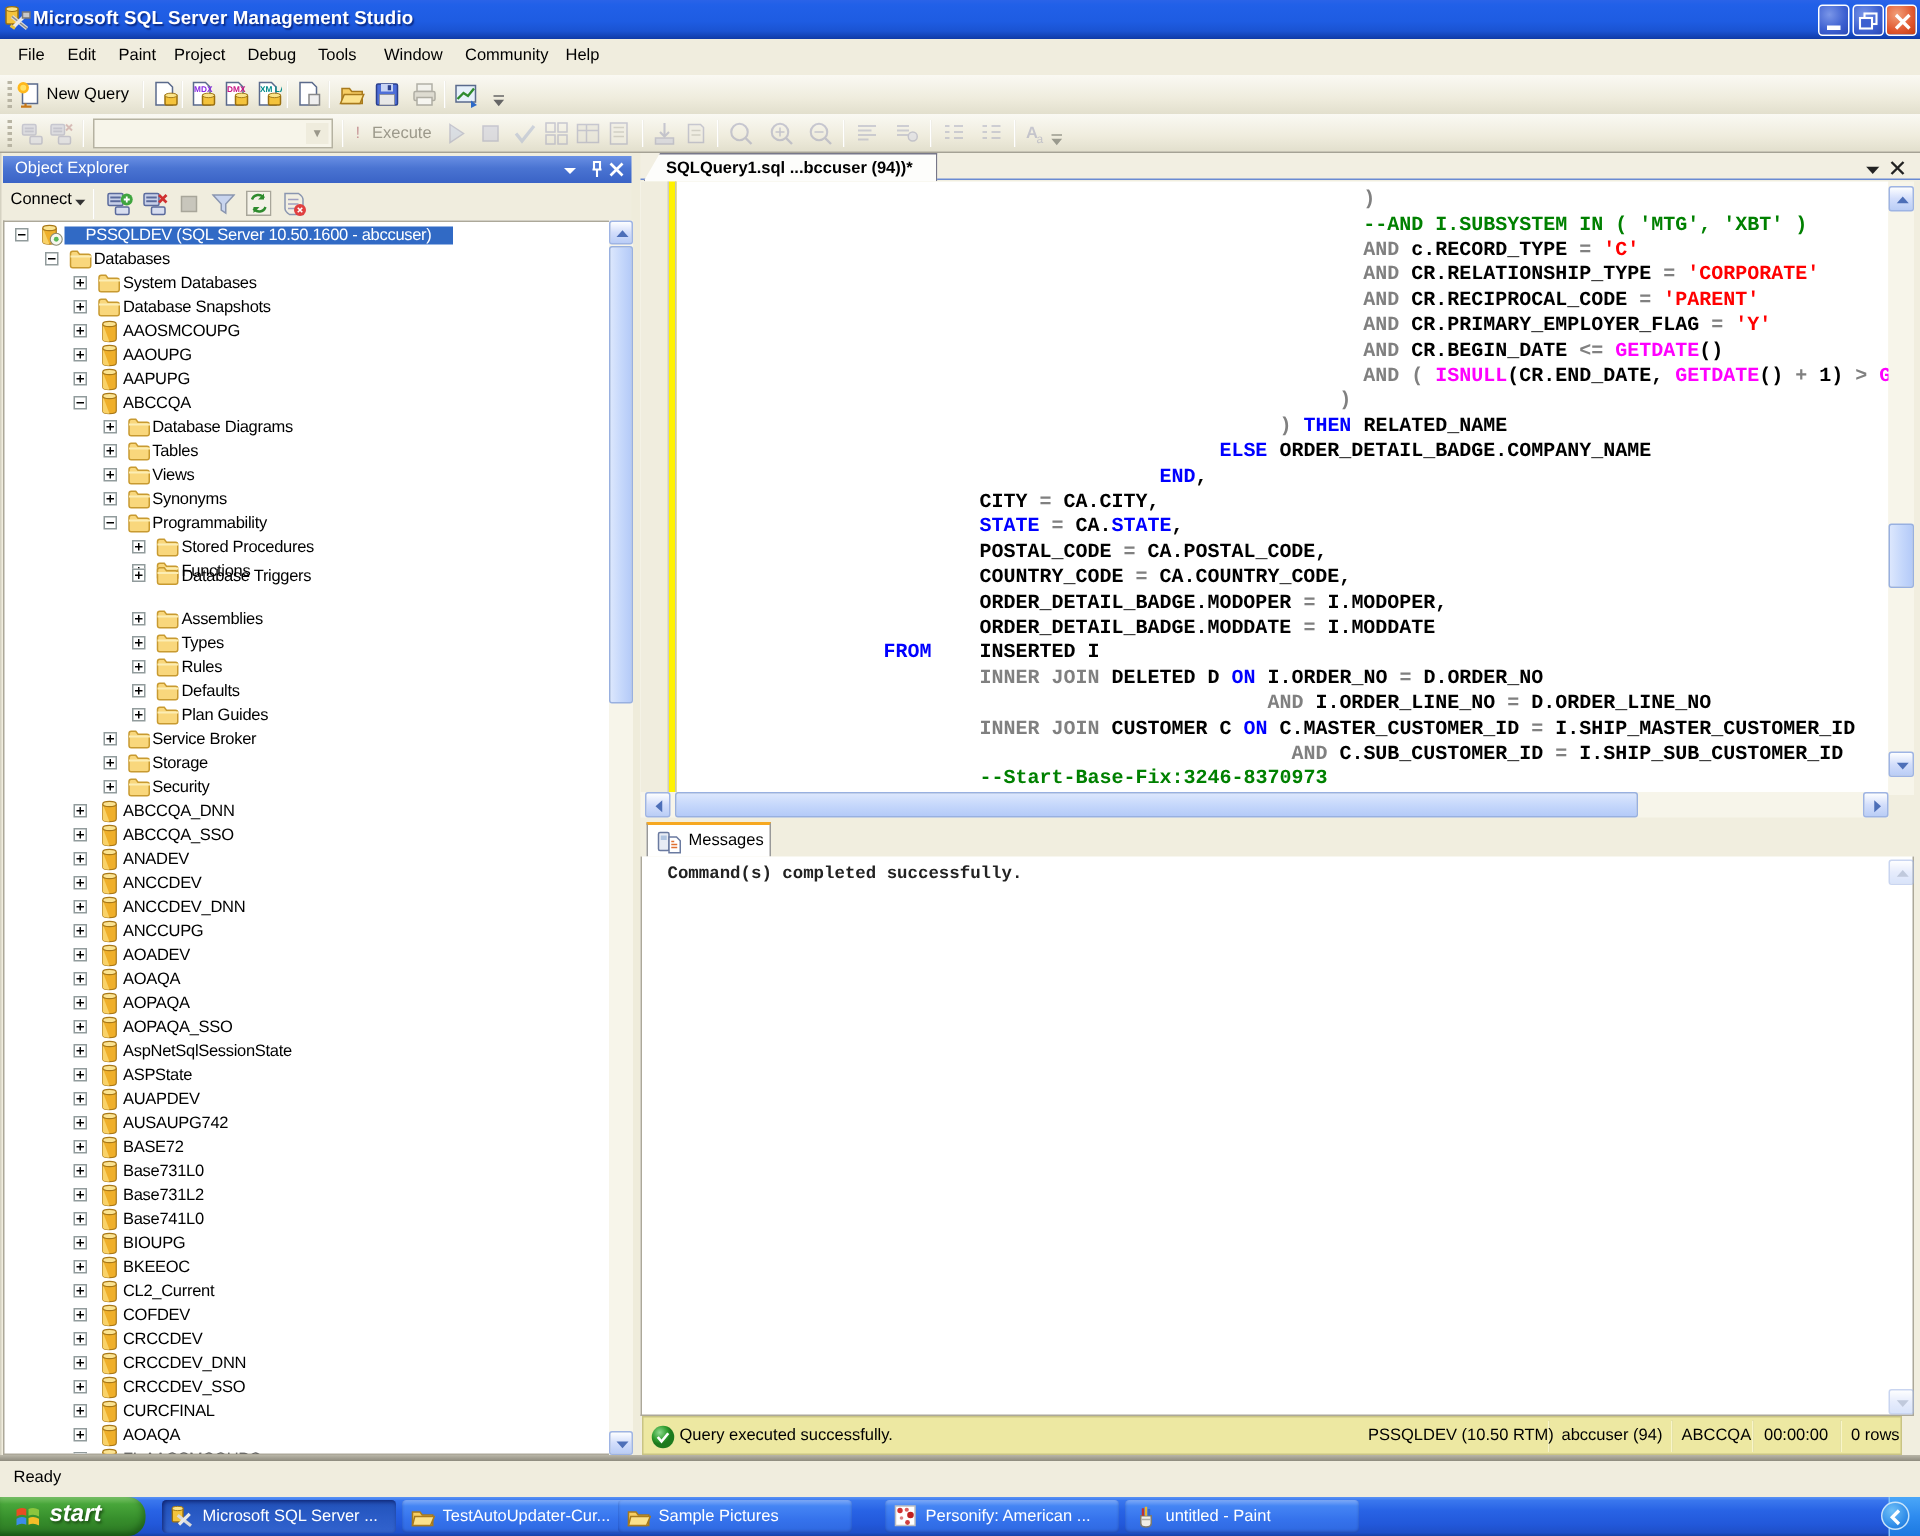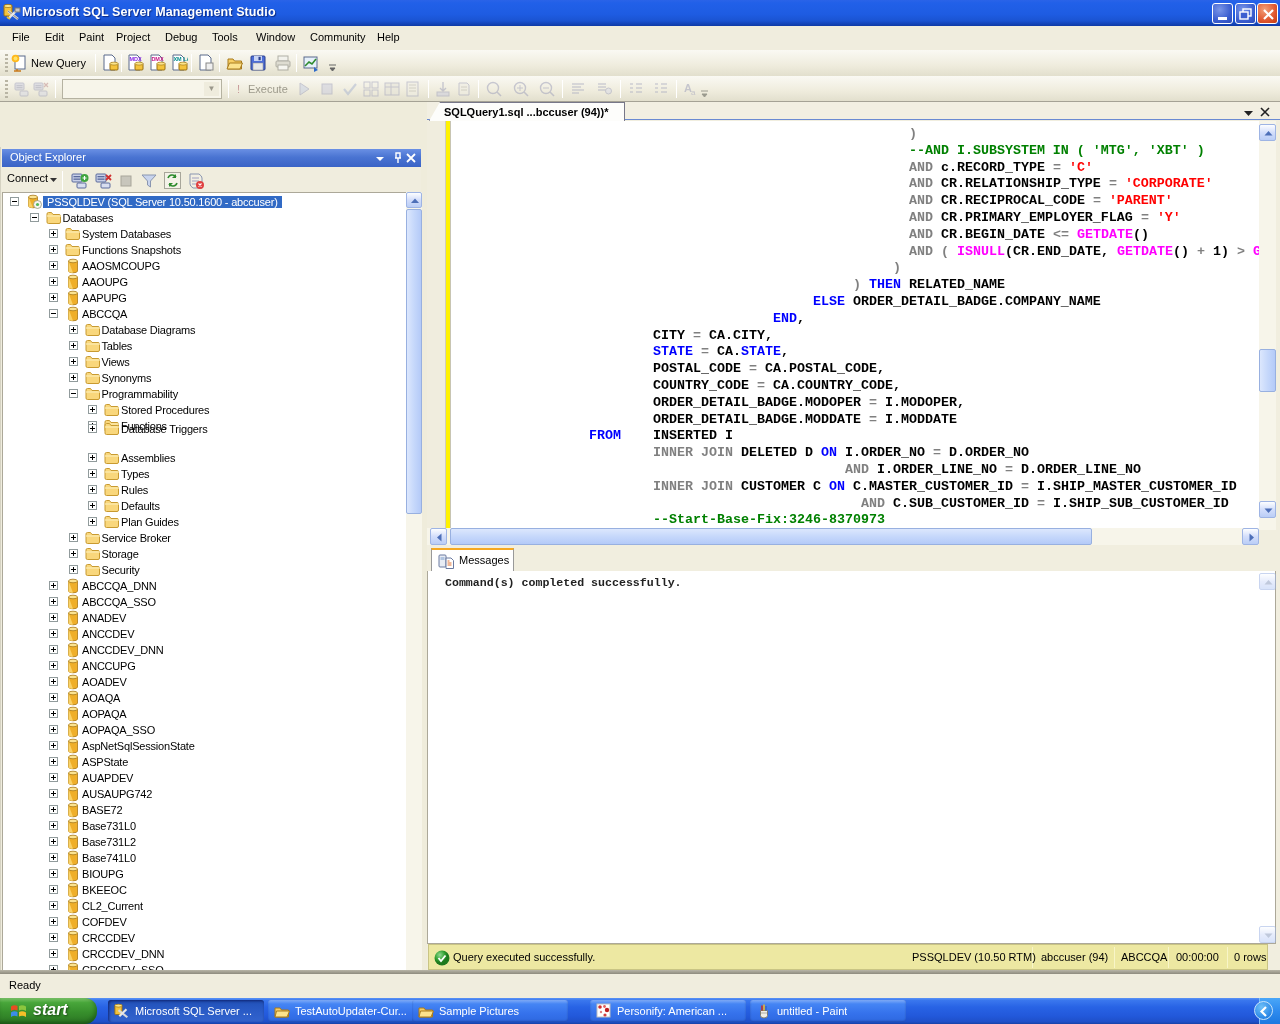--- a/index.html
+++ b/index.html
@@ -18,33 +18,33 @@
 #tb1{left:0;top:50px;width:1280px;height:26px;background:linear-gradient(180deg,#FAF9F3 0%,#EFECDD 60%,#E2DFCD 100%);}
 #tb2{left:0;top:76px;width:1280px;height:26px;background:linear-gradient(180deg,#FAF9F3 0%,#EFECDD 60%,#E2DFCD 100%);border-bottom:1px solid #A5A295;}
 .grip{position:absolute;top:4px;width:3px;height:18px;background-image:repeating-linear-gradient(180deg,#B9B5A4 0 2px,transparent 2px 4px);}
 .tsep{position:absolute;top:4px;width:1px;height:18px;background:#C9C5B2;border-right:1px solid #fff;}
 .ticon{position:absolute;top:4px;width:18px;height:18px;}
 #tb1 .lbl{position:absolute;left:31px;top:7px;font-size:11px;color:#000;}
 .combo{position:absolute;left:62px;top:3px;width:160px;height:20px;background:#F7F5EA;border:1px solid #B5B2A1;}
 .combo .da{position:absolute;right:2px;top:2px;width:15px;height:14px;background:#EFECDD;color:#9A978A;font-size:8px;text-align:center;line-height:14px;}
 .gtxt{position:absolute;font-size:11px;color:#9C998B;}
 
-#oe{left:0;top:102px;width:421px;height:868px;background:#F0EDDE;border-left:1px solid #D5D2C2;margin-top:45px;}
+#oe{left:0;top:102px;width:421px;height:868px;background:#F0EDDE;border-left:1px solid #D5D2C2;}
 #oehdr{position:absolute;left:1px;top:2px;width:419px;height:18px;background:linear-gradient(180deg,#6A90E4 0%,#4A74D2 45%,#3A63C6 100%);}
 #oehdr .t{position:absolute;left:8px;top:2px;color:#fff;font-size:11px;}
 #oebar{position:absolute;left:0;top:22px;width:421px;height:24px;}
 #oebar .connect{position:absolute;left:6px;top:3px;font-size:11px;color:#000;}
 #tree{position:absolute;left:1px;top:45px;width:404px;height:823px;background:#fff;border:1px solid #ACA899;border-right:none;overflow:hidden;}
 .trow{position:absolute;left:0;height:16px;width:404px;font-size:11px;white-space:nowrap;letter-spacing:-0.2px;}
 .trow .eb{position:absolute;top:3px;width:9px;height:9px;background:#fff;border:1px solid #919B9C;}
 .trow .eb i{position:absolute;left:1px;top:3px;width:5px;height:1px;background:#000;}
 .trow .eb.plus i.v{left:3px;top:1px;width:1px;height:5px;}
 .trow .ic{position:absolute;top:0px;width:16px;height:16px;}
 .trow .tx{position:absolute;top:2px;color:#000;}
-.trow .tx.sel{background:#316AC5;color:#fff;padding:0 4px;text-align:right;}
+.trow .tx.sel{background:#316AC5;color:#fff;padding:0 14px;text-align:right;}
 
 .sb{position:absolute;background:#F7F5EA;}
 .sbtn{position:absolute;width:17px;height:17px;background:linear-gradient(180deg,#FDFEFF 0%,#D3DEFB 50%,#BACDF6 100%);border:1px solid #9EB4E4;border-radius:2px;color:#4D6FB8;}
 .sbtn svg{position:absolute;left:2px;top:2px;}
 .sthumb{position:absolute;background:linear-gradient(90deg,#DCE7FD 0%,#C6D8FB 50%,#B4CAF8 100%);border:1px solid #98B0E0;border-radius:2px;}
 .sthumbh{position:absolute;background:linear-gradient(180deg,#DCE7FD 0%,#C6D8FB 50%,#B4CAF8 100%);border:1px solid #98B0E0;border-radius:2px;}
 
 #qwin{left:427px;top:102px;width:853px;height:868px;background:#F1EEDF;}
 #tabstrip{position:absolute;left:0;top:0;width:853px;height:18px;border-bottom:1px solid #6A8AD2;background:#F2EFE2;}
 #doctab{position:absolute;left:2px;top:0;width:196px;height:19px;background:#FDFDFB;border:1px solid #778;border-bottom:none;clip-path:polygon(11px 0,196px 0,196px 19px,0 19px);}
@@ -365,21 +365,21 @@
       </div>
       <div class="trow" style="top:49px">
         <div class="eb plus" style="left:46.0px">
           <i></i>
           <i class="v"></i>
         </div>
         <svg class="ic" style="left:62.0px" width="16" height="16" viewBox="0 0 16 16">
           <path d="M1 4 q0 -1.5 1.5 -1.5 h3 l1.5 2 h6 q1.5 0 1.5 1.5 v6 q0 1.5 -1.5 1.5 h-10.5 q-1.5 0 -1.5 -1.5 z" fill="#F9D77C" stroke="#C89A30"></path>
           <path d="M1 6 h14" stroke="#FCEDB4" stroke-width="1.2"></path>
         </svg>
-        <span class="tx" style="left:79.0px">Functions Snapshots</span>
+        <span class="tx" style="left:79.0px">Database Snapshots</span>
       </div>
       <div class="trow" style="top:65px">
         <div class="eb plus" style="left:46.0px">
           <i></i>
           <i class="v"></i>
         </div>
         <svg class="ic" style="left:62.0px" width="16" height="16" viewBox="0 0 16 16">
           <path d="M3.5 3 v10 q0 1.8 4.5 1.8 t4.5 -1.8 v-10" fill="#EFAF2A" stroke="#A87818" stroke-width="0.8"></path>
           <path d="M3.5 3 v10 q0 1.8 4.5 1.8" fill="#F9D268" stroke="none"></path>
           <ellipse cx="8" cy="3" rx="4.5" ry="1.8" fill="#FBE391" stroke="#A87818" stroke-width="0.8"></ellipse>

